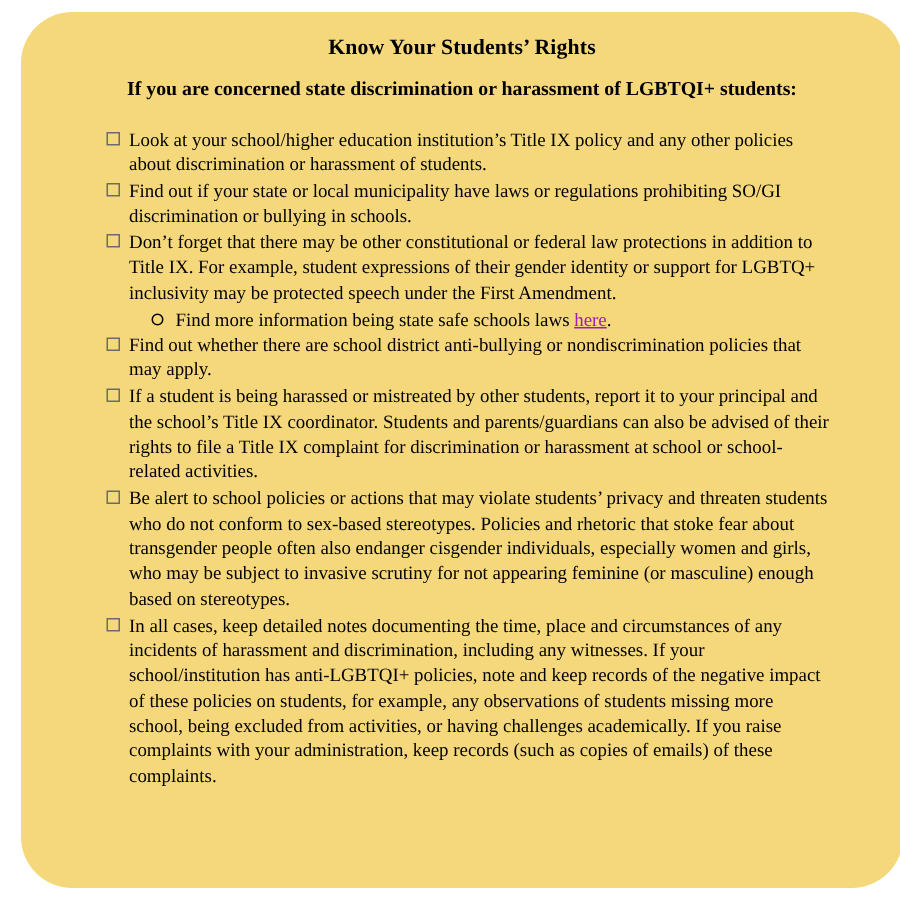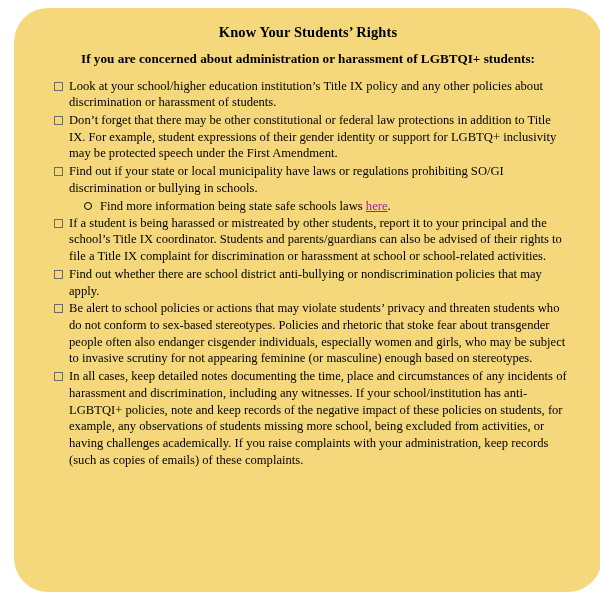--- a/index.html
+++ b/index.html
@@ -34,21 +34,21 @@
   }
   .subtitle {
     text-align: center;
     font-weight: bold;
     font-size: 13.2px;
     color: #000;
     line-height: 1.25;
     margin: 0 36px 10px 36px;
   }
   .list {
-    margin: 0;
+    margin: 17px;
     padding: 0 14px 0 22px;
   }
   .item {
     display: flex;
     align-items: flex-start;
     margin-bottom: 1px;
   }
   .bullet {
     width: 15px;
     flex: 0 0 15px;
@@ -105,54 +105,54 @@
     text-decoration: underline;
   }
 </style>
 </head>
 <body>
 
 <div class="card">
 
   <div class="title">Know Your Students’ Rights</div>
 
-  <div class="subtitle">If you are concerned about administration or harassment of LGBTQI+ students:</div>
+  <div class="subtitle">If you are concerned state discrimination or harassment of LGBTQI+ students:</div>
 
   <div class="list">
 
     <div class="item">
       <span class="bullet"><span class="sq"></span></span>
       <span class="text">Look at your school/higher education institution’s Title IX policy and any other policies about discrimination or harassment of students.</span>
     </div>
 
     <div class="item">
       <span class="bullet"><span class="sq"></span></span>
-      <span class="text">Don’t forget that there may be other constitutional or federal law protections in addition to Title IX. For example, student expressions of their gender identity or support for LGBTQ+ inclusivity may be protected speech under the First Amendment.</span>
+      <span class="text">Find out if your state or local municipality have laws or regulations prohibiting SO/GI discrimination or bullying in schools.</span>
     </div>
 
     <div class="item">
       <span class="bullet"><span class="sq"></span></span>
-      <span class="text">Find out if your state or local municipality have laws or regulations prohibiting SO/GI discrimination or bullying in schools.</span>
+      <span class="text">Don’t forget that there may be other constitutional or federal law protections in addition to Title IX. For example, student expressions of their gender identity or support for LGBTQ+ inclusivity may be protected speech under the First Amendment.</span>
     </div>
 
     <div class="sublist">
       <div class="subitem">
         <span class="subbullet"><span class="circ"></span></span>
         <span class="subtext"><span>Find more information being state safe schools laws </span><a class="link" href="#">here</a><span>.</span></span>
       </div>
     </div>
 
     <div class="item">
       <span class="bullet"><span class="sq"></span></span>
-      <span class="text">If a student is being harassed or mistreated by other students, report it to your principal and the school’s Title IX coordinator. Students and parents/guardians can also be advised of their rights to file a Title IX complaint for discrimination or harassment at school or school-related activities.</span>
+      <span class="text">Find out whether there are school district anti-bullying or nondiscrimination policies that may apply.</span>
     </div>
 
     <div class="item">
       <span class="bullet"><span class="sq"></span></span>
-      <span class="text">Find out whether there are school district anti-bullying or nondiscrimination policies that may apply.</span>
+      <span class="text">If a student is being harassed or mistreated by other students, report it to your principal and the school’s Title IX coordinator. Students and parents/guardians can also be advised of their rights to file a Title IX complaint for discrimination or harassment at school or school-related activities.</span>
     </div>
 
     <div class="item">
       <span class="bullet"><span class="sq"></span></span>
       <span class="text">Be alert to school policies or actions that may violate students’ privacy and threaten students who do not conform to sex-based stereotypes. Policies and rhetoric that stoke fear about transgender people often also endanger cisgender individuals, especially women and girls, who may be subject to invasive scrutiny for not appearing feminine (or masculine) enough based on stereotypes.</span>
     </div>
 
     <div class="item">
       <span class="bullet"><span class="sq"></span></span>
       <span class="text">In all cases, keep detailed notes documenting the time, place and circumstances of any incidents of harassment and discrimination, including any witnesses. If your school/institution has anti-LGBTQI+ policies, note and keep records of the negative impact of these policies on students, for example, any observations of students missing more school, being excluded from activities, or having challenges academically. If you raise complaints with your administration, keep records (such as copies of emails) of these complaints.</span>

